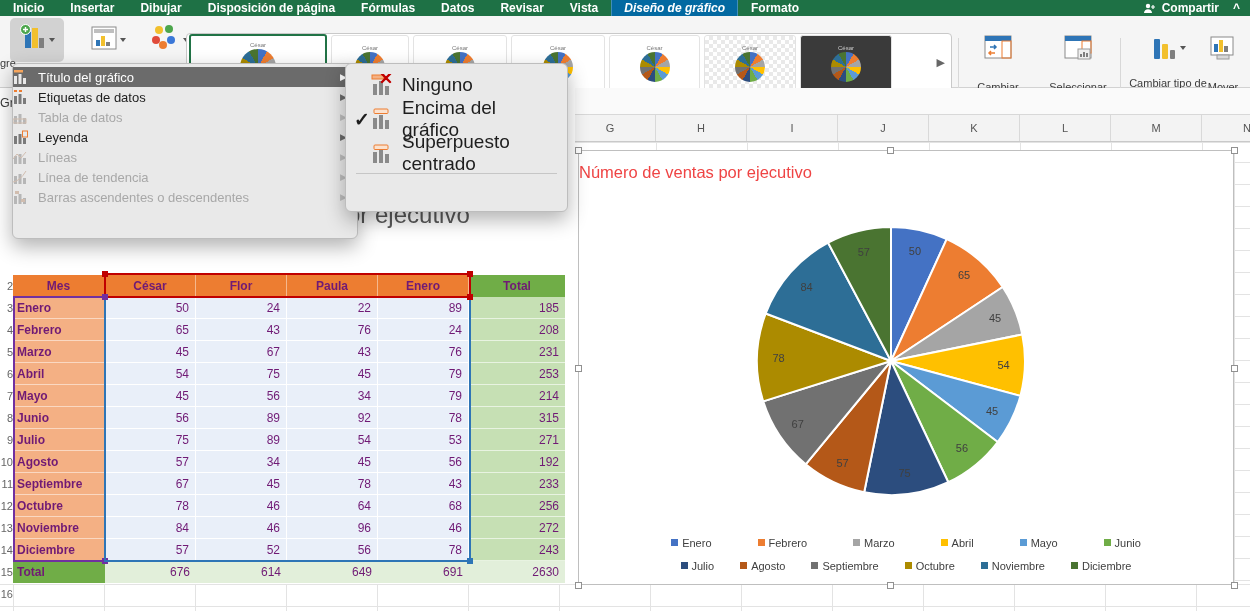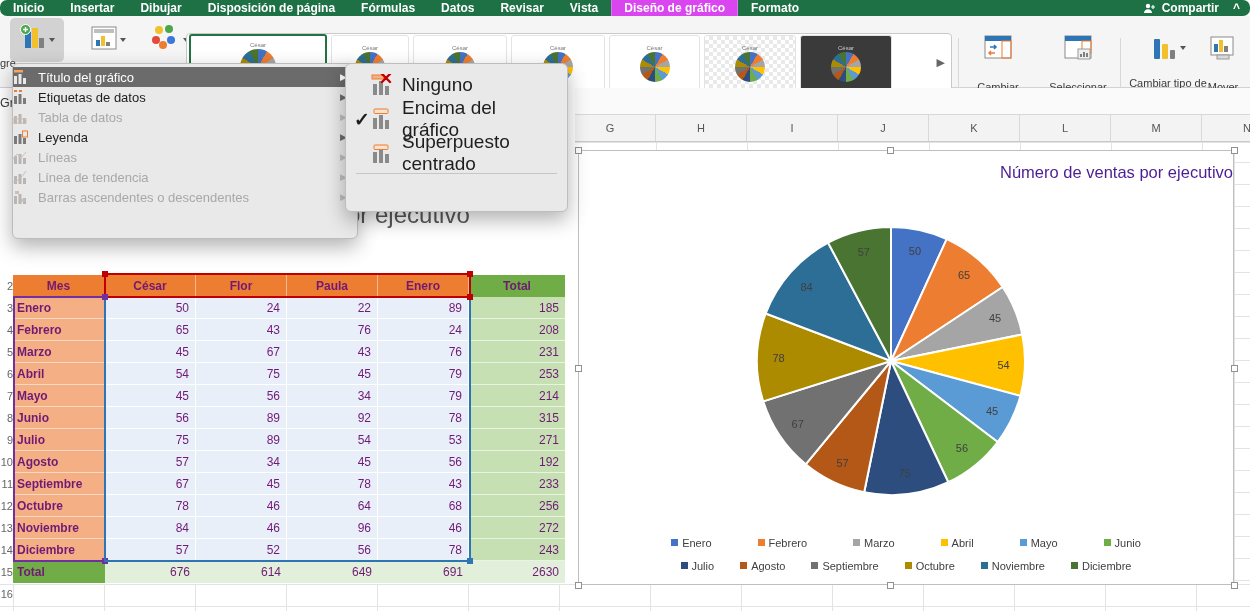--- a/index.html
+++ b/index.html
@@ -1,22 +1,22 @@
 <!DOCTYPE html>
 <html><head>
 <meta charset="utf-8">
 <style>
   html,body{margin:0;padding:0;}
   #app{position:relative;width:1250px;height:611px;background:#fff;overflow:hidden;
        font-family:"Liberation Sans",sans-serif;-webkit-font-smoothing:antialiased;}
   
   .tabbar{position:absolute;left:0;top:0;width:1250px;height:16px;background:#1E7145;
-          display:flex;align-items:center;color:#fff;font-size:12px;font-weight:700;border-radius:7px;}
+          display:flex;align-items:center;color:#fff;font-size:12px;font-weight:700;}
   .tab{padding:0 13px;height:16px;display:flex;align-items:center;white-space:nowrap;cursor:default;}
-  .tab.active{background:#d946ef;box-shadow:inset 1px 0 rgba(255,255,255,.25),inset -1px 0 rgba(255,255,255,.25);}
+  .tab.active{background:#0369a1;box-shadow:inset 1px 0 rgba(255,255,255,.25),inset -1px 0 rgba(255,255,255,.25);font-style:italic;}
   .share{margin-left:auto;display:flex;align-items:center;gap:6px;padding-right:10px;}
   .share svg{display:block}
   .collapse{font-weight:700;font-size:12px;margin-left:8px;}
   
   .ribbon{position:absolute;left:0;top:16px;width:1250px;height:72px;background:#F5F5F5;border-bottom:1px solid #D2D2D2;box-sizing:border-box;}
   .rbtn{position:absolute;display:flex;align-items:center;justify-content:center;}
   .pressed{background:#D2D2D2;border-radius:5px;}
   .caret{width:0;height:0;border-left:3.5px solid transparent;border-right:3.5px solid transparent;border-top:4px solid #555;margin-left:3px;}
   .gallery{position:absolute;left:186px;top:17px;width:766px;height:60px;background:#fff;border:1px solid #C9C9C9;border-radius:4px;box-sizing:border-box;display:flex;align-items:center;padding-left:2px;overflow:hidden;}
   .thumb{height:54px;background:#fff;border:1px solid #E3E3E3;border-radius:3px;margin-right:4px;position:relative;display:flex;flex-direction:column;align-items:center;justify-content:center;flex:none;}
@@ -49,21 +49,21 @@
   .c-mes{background:#F4B084;font-weight:700;padding-left:4px;border-bottom:1px solid rgba(255,255,255,.5);}
   .c-val{background:#E9EFF9;text-align:right;padding-right:6px;border-right:1px solid #fff;border-bottom:1px solid #fff;}
   .c-tot{background:#C6E0B4;text-align:right;padding-right:6px;border-bottom:1px solid rgba(255,255,255,.6);}
   .r-totlbl{background:#70AD47;font-weight:700;padding-left:4px;}
   .r-totval{background:#E2EFDA;text-align:right;padding-right:6px;}
   
   .selrect{position:absolute;box-sizing:border-box;pointer-events:none;}
   .hdl{position:absolute;width:6px;height:6px;}
   
   .chart{position:absolute;left:578px;top:150px;width:656px;height:435px;background:#fff;border:1px solid #BFBFBF;box-sizing:border-box;}
-  .chart-title{position:absolute;left:0;top:12px;width:100%;text-align:right;font-size:16.5px;color:#4c1d95;}
+  .chart-title{position:absolute;left:0;top:12px;width:100%;text-align:left;font-size:16.5px;color:#ef4444;}
   .legend{position:absolute;left:0;top:380px;width:100%;display:flex;flex-direction:column;align-items:center;}
   .lrow{display:flex;align-items:center;height:23px;}
   .litem{display:flex;align-items:center;font-size:11px;color:#404040;}
   .sq{width:7px;height:7px;margin-right:4px;flex:none;}
   .chdl{position:absolute;width:7px;height:7px;background:#fff;border:1px solid #919191;box-sizing:border-box;}
   
   .menu{position:absolute;left:12px;top:63px;width:346px;height:176px;background:#E9E9E9;border:1px solid #BDBDBD;border-radius:6px;box-shadow:0 8px 20px rgba(0,0,0,.3);box-sizing:border-box;padding-top:3px;z-index:50;}
   .m-item{height:20px;display:flex;align-items:center;font-size:13px;color:#1e1e1e;padding:0 10px 0 0;}
   .m-item .mlab{margin-left:10px;}
   .m-item .arr{margin-left:auto;font-size:9px;color:#6a6a6a;}

